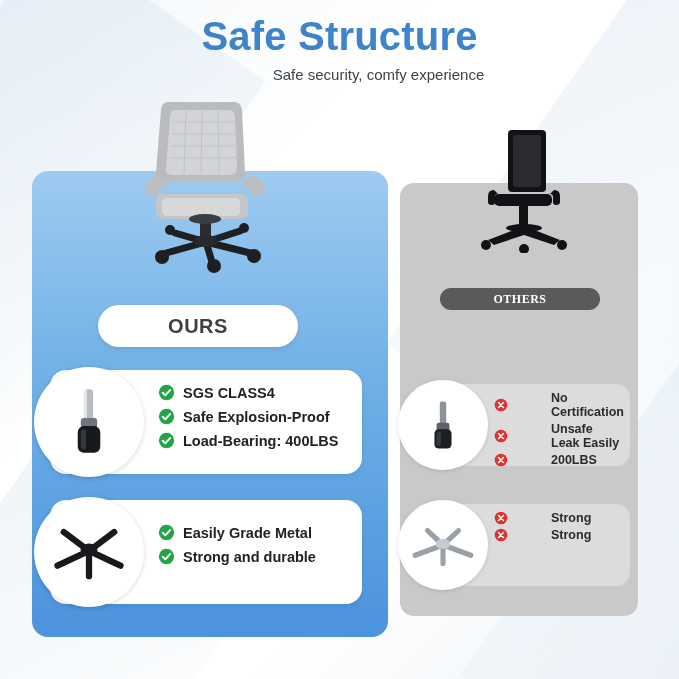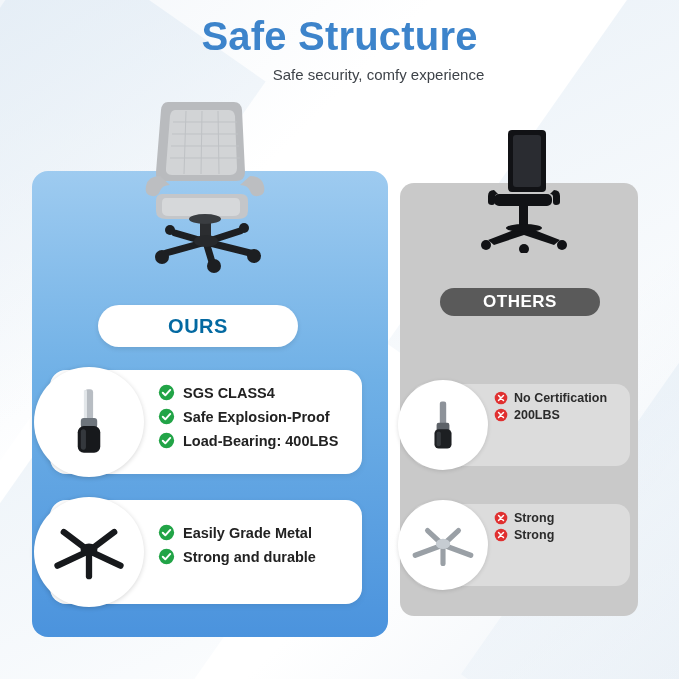--- a/index.html
+++ b/index.html
@@ -63,30 +63,31 @@
     width: 238px;
     height: 433px;
     background: #c9c9c9;
     border-radius: 14px;
   }
   .badge-others {
     position: absolute;
     left: 440px;
     top: 288px;
     width: 160px;
-    height: 28px;
+    height: 22px;
     background: #5a5a5a;
     border-radius: 17px;
     display: flex;
     align-items: center;
     justify-content: center;
     color: #ffffff;
-    font-size: 17px;
+    font-size: 12px;
     font-weight: bold;
     letter-spacing: .5px;
+    font-family: Liberation Serif, serif;
   }
   .others-card {
     position: absolute;
     left: 412px;
     width: 218px;
     background: #dcdcdc;
     border-radius: 14px;
   }
   .oc1 { top: 384px; height: 82px; }
   .oc2 { top: 504px; height: 82px; }
@@ -112,20 +113,21 @@
   }
   .others-list .row {
     display: flex;
     align-items: center;
     margin-bottom: 3px;
   }
   .others-list .row span.txt {
     font-size: 12.5px;
     color: #2b2b2b;
     font-weight: bold;
+    margin-left: 37px;
   }
 
   
   .panel-ours {
     position: absolute;
     left: 32px;
     top: 171px;
     width: 356px;
     height: 466px;
     border-radius: 16px;
@@ -135,21 +137,21 @@
     position: absolute;
     left: 98px;
     top: 305px;
     width: 200px;
     height: 42px;
     background: #ffffff;
     border-radius: 21px;
     display: flex;
     align-items: center;
     justify-content: center;
-    color: #0369a1;
+    color: #404040;
     font-size: 20px;
     font-weight: bold;
     letter-spacing: .5px;
     box-shadow: 0 2px 5px rgba(0,0,0,0.10);
   }
   .ours-card {
     position: absolute;
     left: 50px;
     width: 312px;
     background: #ffffff;
@@ -270,20 +272,29 @@
     </div>
     <div class="others-list">
       <div class="row">
         <span class="ico-sm">
           <svg viewBox="0 0 20 20" width="14" height="14">
               <circle cx="10" cy="10" r="9" fill="#e03030"></circle>
               <path d="M6.5 6.5 L13.5 13.5 M13.5 6.5 L6.5 13.5" stroke="#fff" stroke-width="2.2" stroke-linecap="round"></path>
             </svg>
         </span>
         <span class="txt">No Certification</span>
+      </div>
+      <div class="row">
+        <span class="ico-sm">
+          <svg viewBox="0 0 20 20" width="14" height="14">
+              <circle cx="10" cy="10" r="9" fill="#e03030"></circle>
+              <path d="M6.5 6.5 L13.5 13.5 M13.5 6.5 L6.5 13.5" stroke="#fff" stroke-width="2.2" stroke-linecap="round"></path>
+            </svg>
+        </span>
+        <span class="txt">Unsafe Leak Easily</span>
       </div>
       <div class="row">
         <span class="ico-sm">
           <svg viewBox="0 0 20 20" width="14" height="14">
               <circle cx="10" cy="10" r="9" fill="#e03030"></circle>
               <path d="M6.5 6.5 L13.5 13.5 M13.5 6.5 L6.5 13.5" stroke="#fff" stroke-width="2.2" stroke-linecap="round"></path>
             </svg>
         </span>
         <span class="txt">200LBS</span>
       </div>

